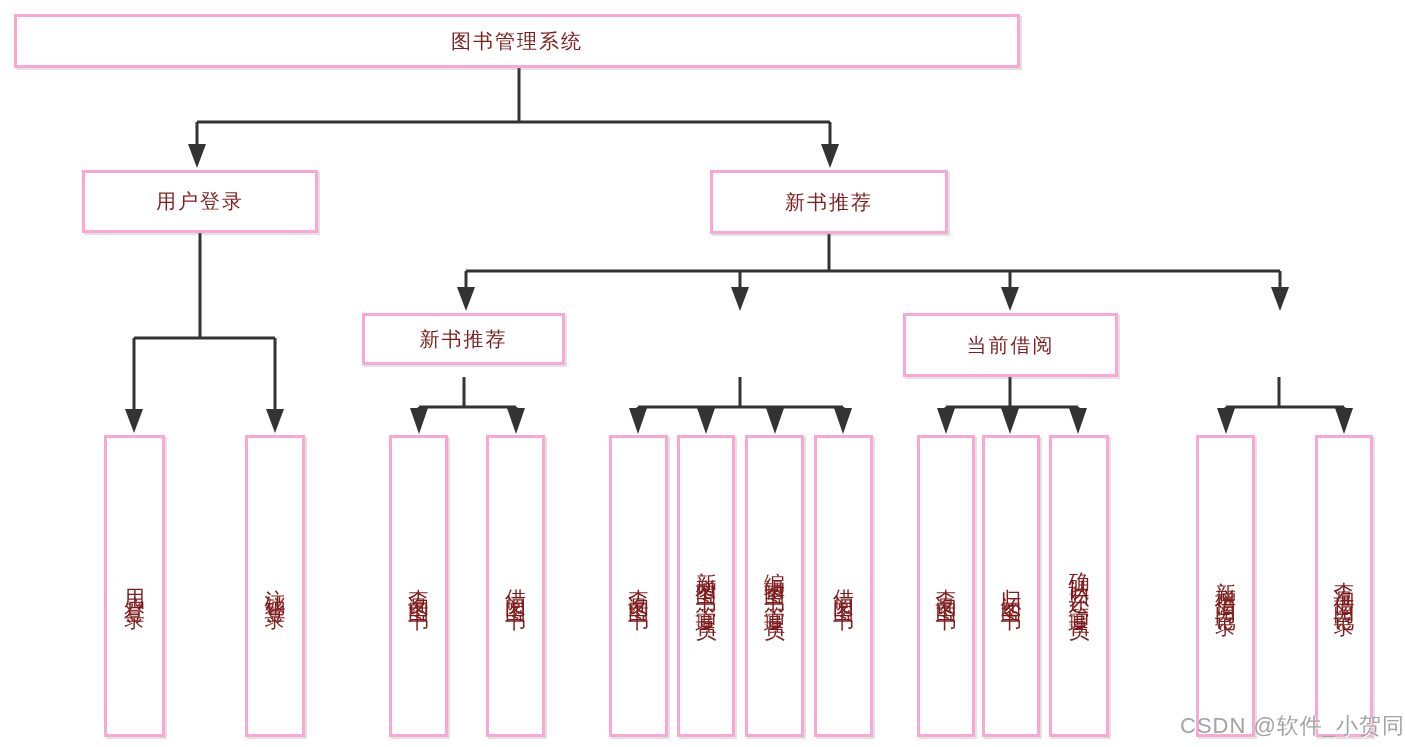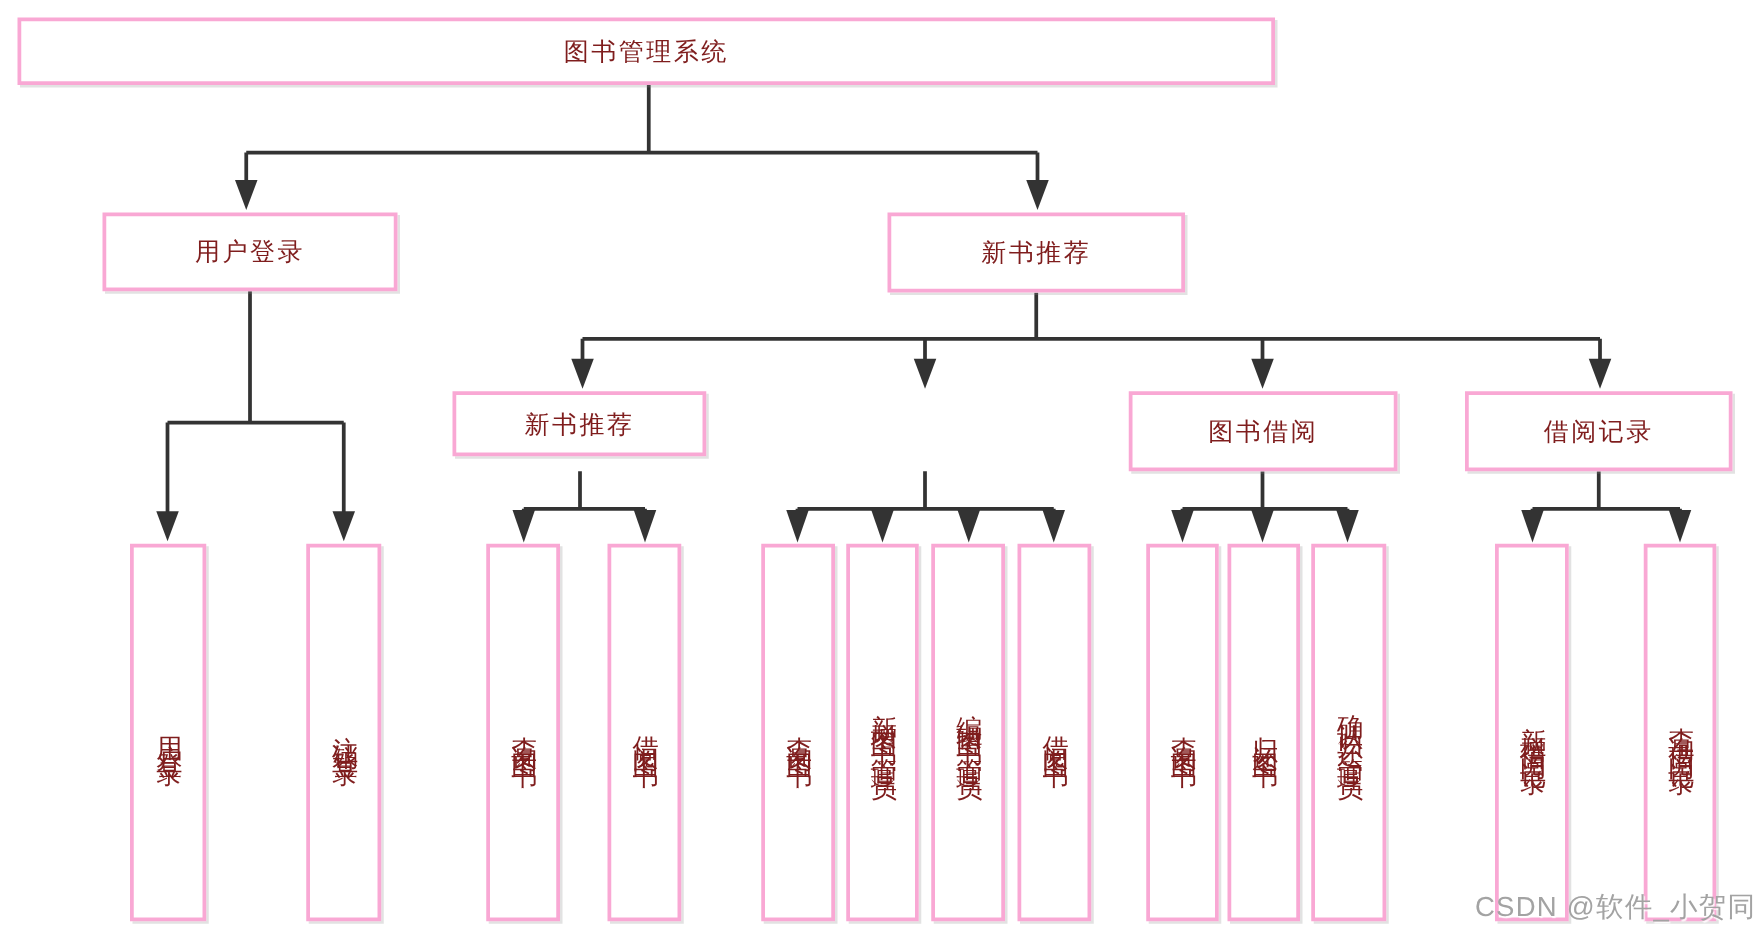--- a/index.html
+++ b/index.html
@@ -129,22 +129,21 @@
       <polygon points="1335,408 1353,408 1344,434" stroke="none"></polygon>
     </g>
   </svg>
 
   <div class="node" style="left:14px; top:14px; width:1006px; height:54px;">图书管理系统</div>
 
   <div class="node" style="left:82px; top:170px; width:236px; height:63px;">用户登录</div>
   <div class="node" style="left:710px; top:170px; width:238px; height:64px;">新书推荐</div>
 
   <div class="node" style="left:362px; top:313px; width:203px; height:52px;">新书推荐</div>
-  <div class="node" style="left:903px; top:313px; width:215px; height:64px;">图书借阅</div>
-  <div class="node" style="left:1172px; top:313px; width:214px; height:64px;">借阅记录</div>
+  <div class="node" style="left:903px; top:313px; width:215px; height:64px;">当前借阅</div>
 
   <div class="node leaf" style="left:104px; top:435px; width:61px; height:302px;">用户登录</div>
   <div class="node leaf" style="left:245px; top:435px; width:60px; height:302px;">注销登录</div>
 
   <div class="node leaf" style="left:389px; top:435px; width:59px; height:302px;">查询图书</div>
   <div class="node leaf" style="left:486px; top:435px; width:59px; height:302px;">借阅图书</div>
 
   <div class="node leaf" style="left:609px; top:435px; width:59px; height:302px;">查询图书</div>
   <div class="node leaf" style="left:677px; top:435px; width:58px; height:302px;">新增图书（管理员）</div>
   <div class="node leaf" style="left:745px; top:435px; width:59px; height:302px;">编辑图书（管理员）</div>

